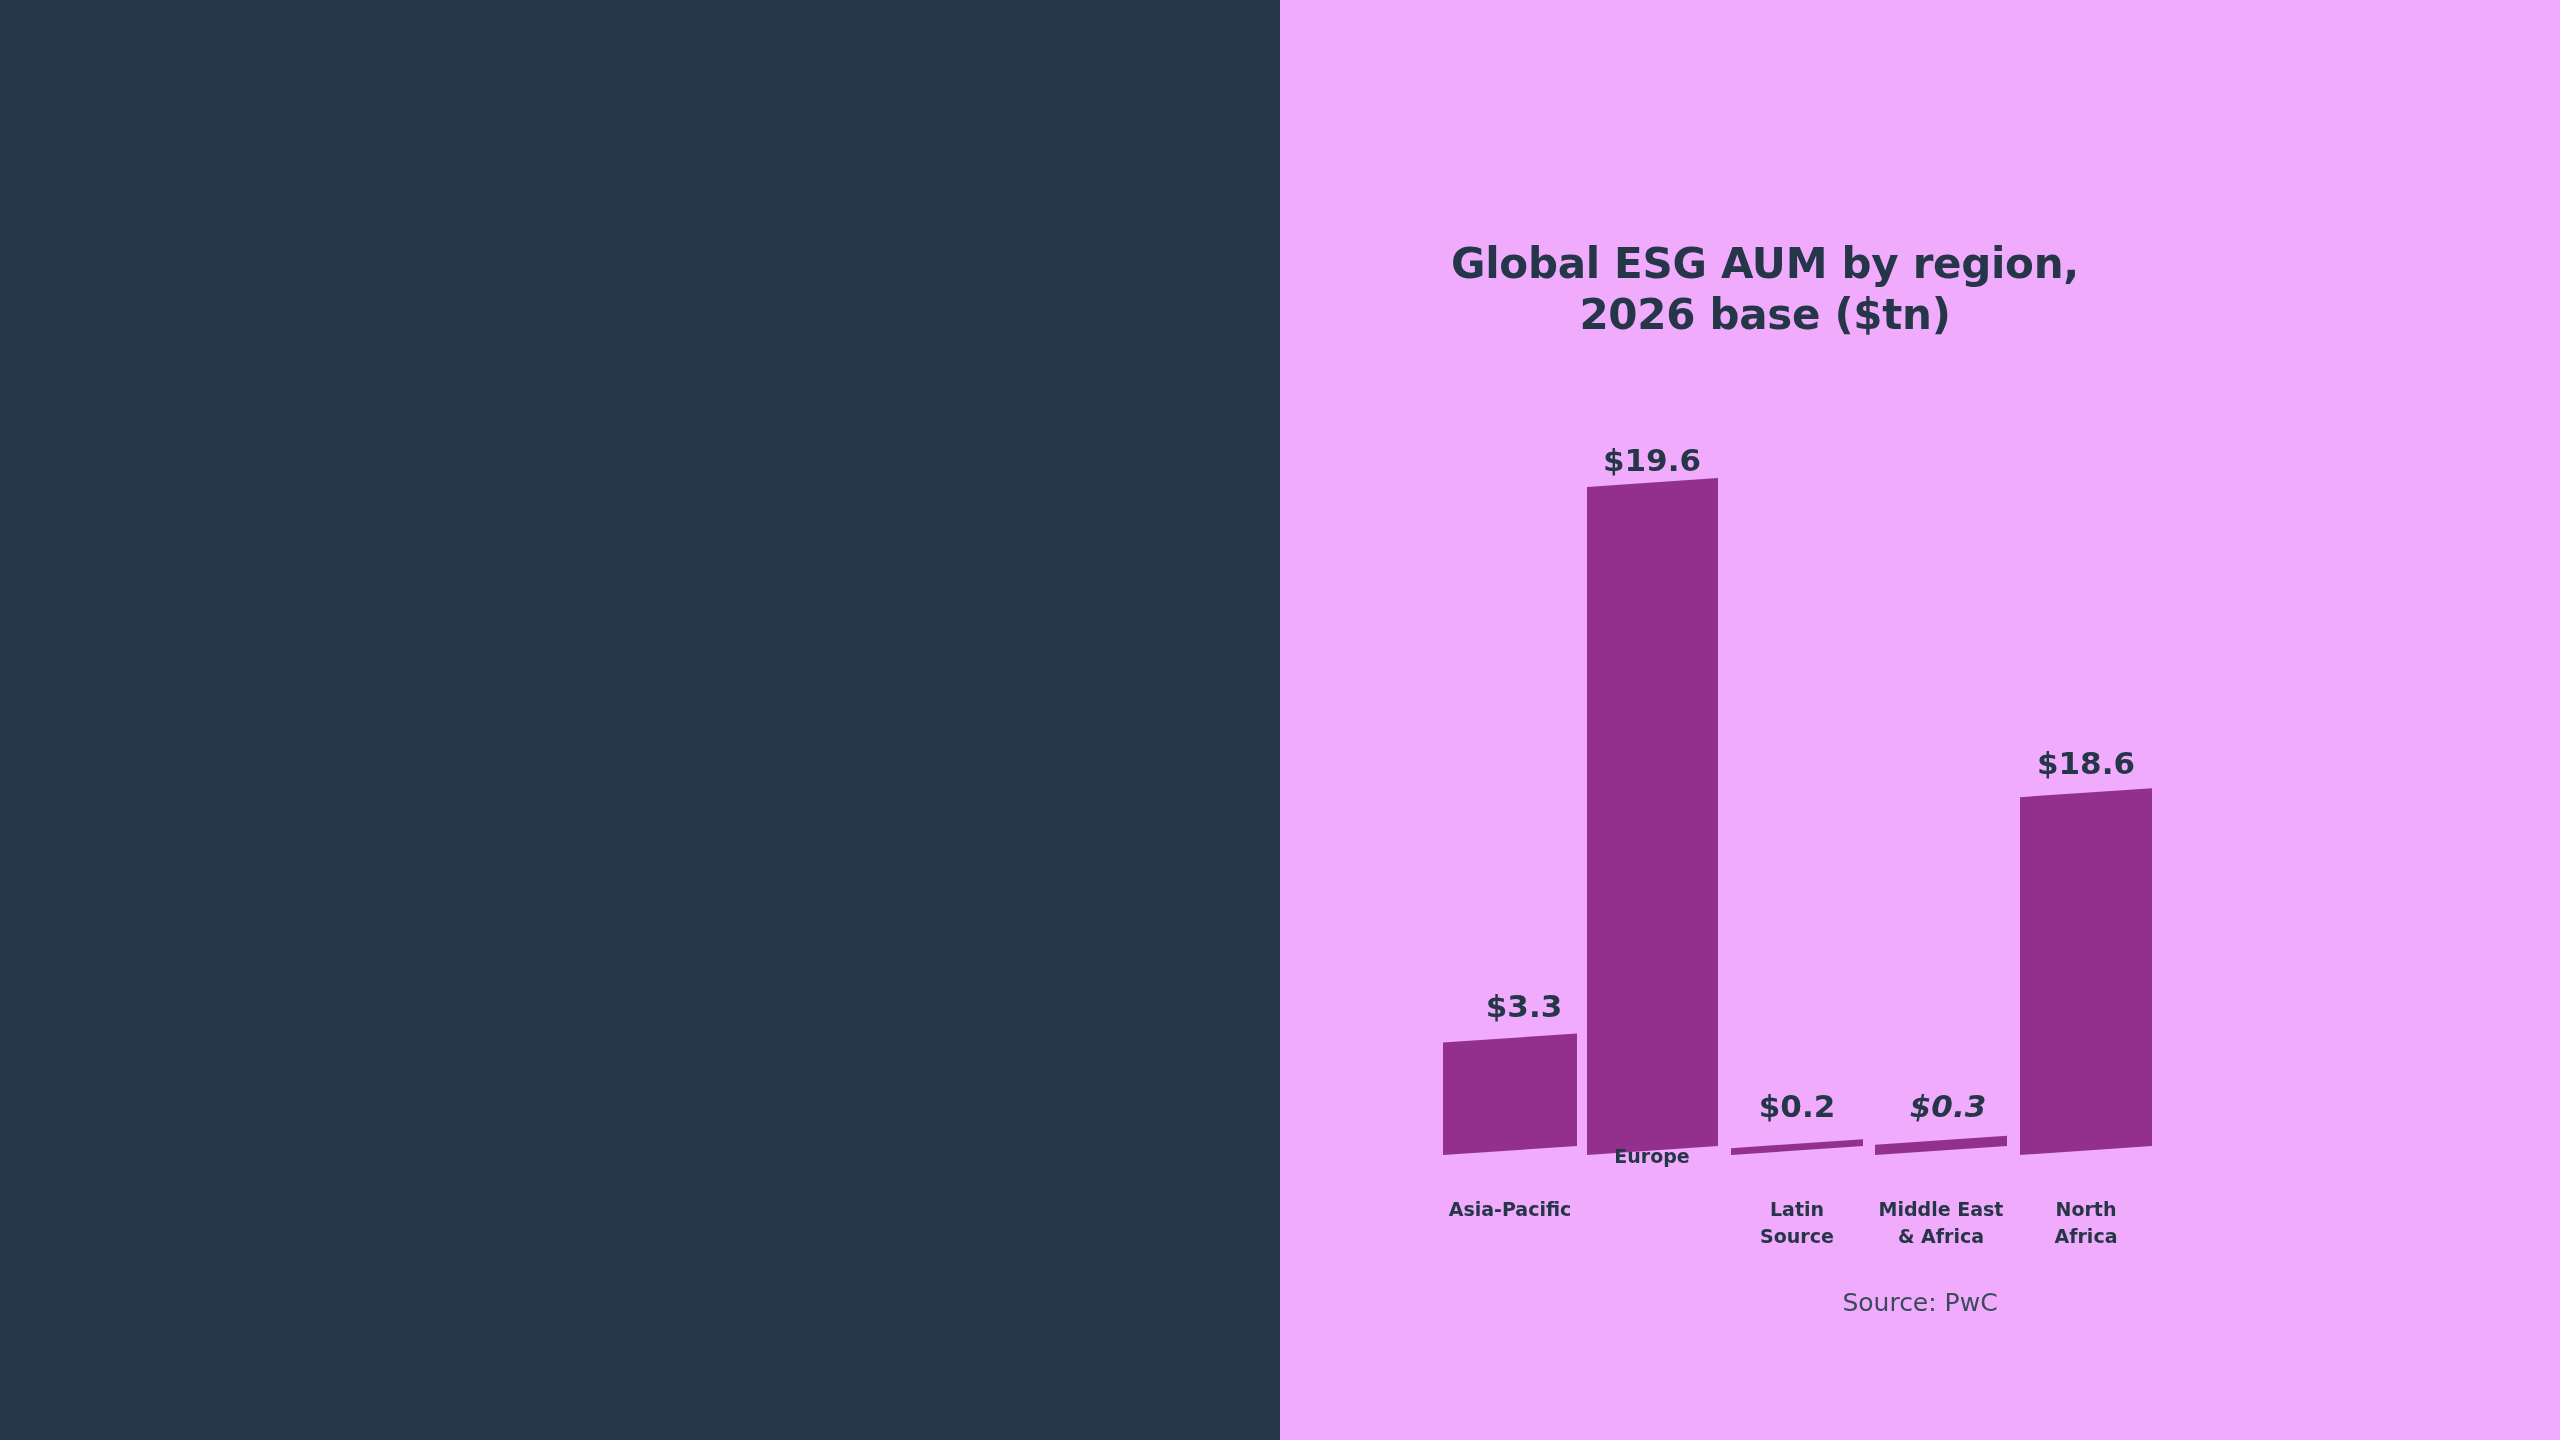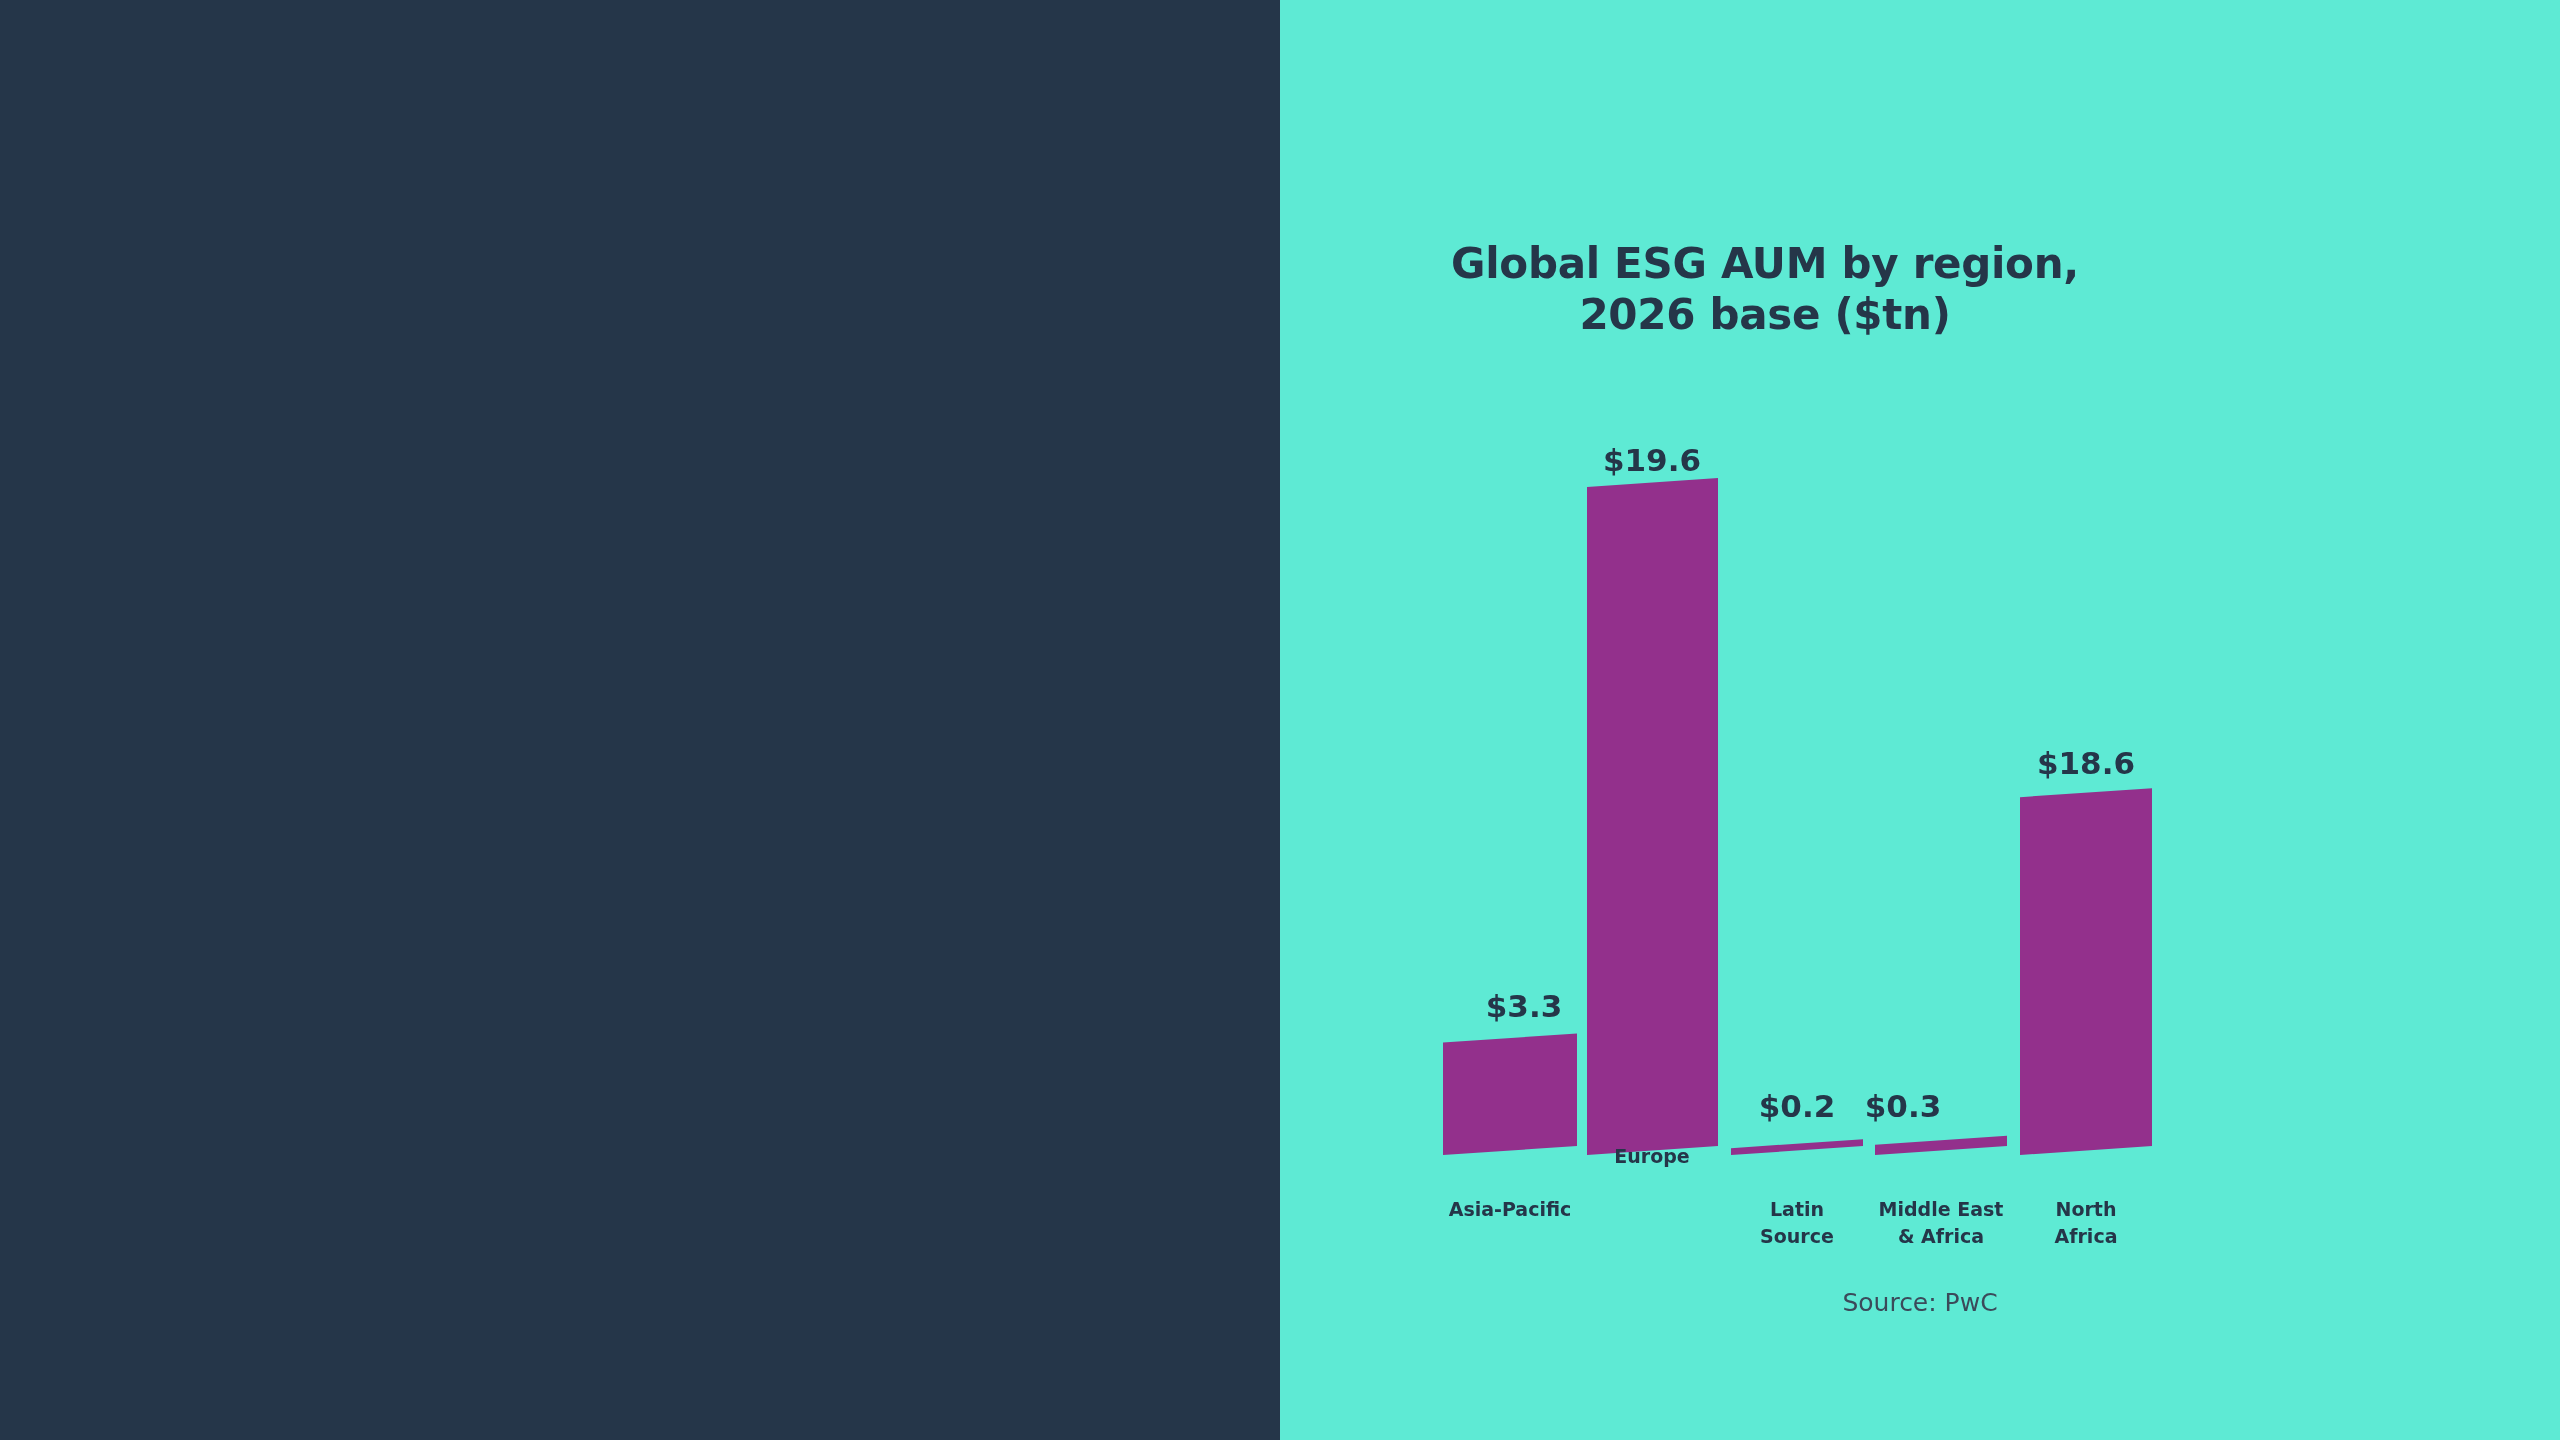--- a/index.html
+++ b/index.html
@@ -26,21 +26,21 @@
     background: #253649;
   }
 
   
   #chart-panel {
     position: absolute;
     left: 1280px;
     top: 0;
     width: 1280px;
     height: 1440px;
-    background: #5eead4;
+    background: #f0abfc;
   }
 
   
   #chart-title {
     position: absolute;
     left: 90px;
     top: 238px;
     width: 790px;
     text-align: center;
     font-family: "DejaVu Sans", sans-serif;
@@ -125,21 +125,21 @@
           <polygon points="451,1148.1836734693877 583,1139.1836734693877 583,1146 451,1155" fill="#93308C"></polygon>
           <polygon points="595,1144.7755102040817 727,1135.7755102040817 727,1146 595,1155" fill="#93308C"></polygon>
           <polygon points="740,797.1428571428571 872,788.1428571428571 872,1146 740,1155" fill="#93308C"></polygon>
         </g>
     </svg>
 
     <div id="value-labels">
         <div class="value-label" style="left: 244px; top: 988px;">$3.3</div>
         <div class="value-label" style="left: 372px; top: 442px;">$19.6</div>
         <div class="value-label" style="left: 517px; top: 1088px;">$0.2</div>
-        <div class="value-label" style="left: 623px; top: 1088px;">$0.3</div>
+        <div class="value-label" style="left: 668px; top: 1088px; font-style: italic;">$0.3</div>
         <div class="value-label" style="left: 806px; top: 745px;">$18.6</div>
       </div>
     <div id="cat-labels">
         <div class="cat-label" style="left: 230px; top: 1196px;">Asia-Pacific</div>
         <div class="cat-label" style="left: 372px; top: 1143px;">Europe</div>
         <div class="cat-label" style="left: 517px; top: 1196px;">Latin
 Source</div>
         <div class="cat-label" style="left: 661px; top: 1196px;">Middle East
 &amp; Africa</div>
         <div class="cat-label" style="left: 806px; top: 1196px;">North

